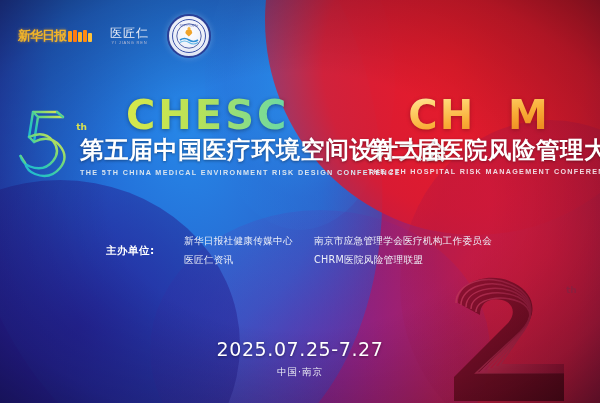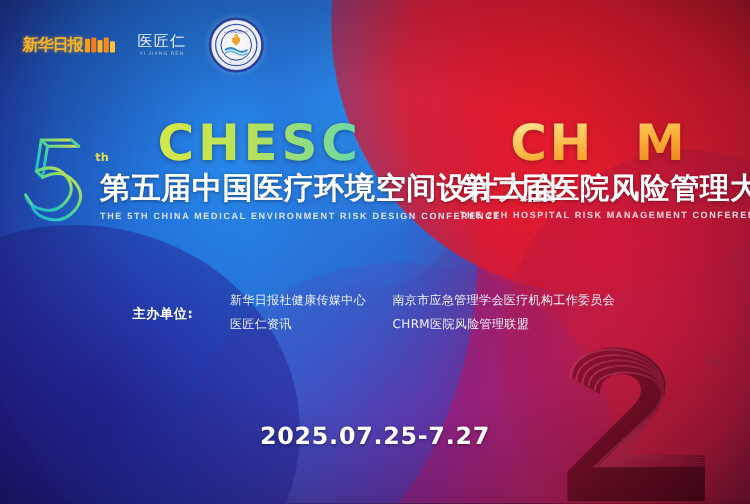--- a/index.html
+++ b/index.html
@@ -212,21 +212,21 @@
     font-size:9.6px; color:#edf0f8; letter-spacing:0.3px; white-space:nowrap;
     line-height:1;
   }
 
   
   #date-block {
     position:absolute; left:0; right:0; top:338px; z-index:5; text-align:center;
   }
   #date-main {
     font-family:"DejaVu Sans",sans-serif;
-    font-size:19px; font-weight:bold; color:#ffffff; letter-spacing:0.6px;
+    font-size:19px; font-weight:normal; color:#ffffff; letter-spacing:0.6px;
     text-shadow:0 1px 3px rgba(0,0,0,0.4);
   }
   #date-city {
     font-family:"DejaVu Sans",sans-serif;
     font-size:9.5px; color:#ecedf5; letter-spacing:1px; margin-top:6px;
   }
 </style>
 </head>
 <body>
 
@@ -349,16 +349,17 @@
     </div>
 
     <div class="org-col" id="org-col-2">
       <div class="org-item">南京市应急管理学会医疗机构工作委员会</div>
       <div class="org-item">CHRM医院风险管理联盟</div>
     </div>
   </div>
 
   <div id="date-block">
     <div id="date-main">2025.07.25-7.27</div>
+    <div id="date-city">中国·南京</div>
   </div>
 
   <div id="vignette"></div>
 </div>
 
 </body></html>

